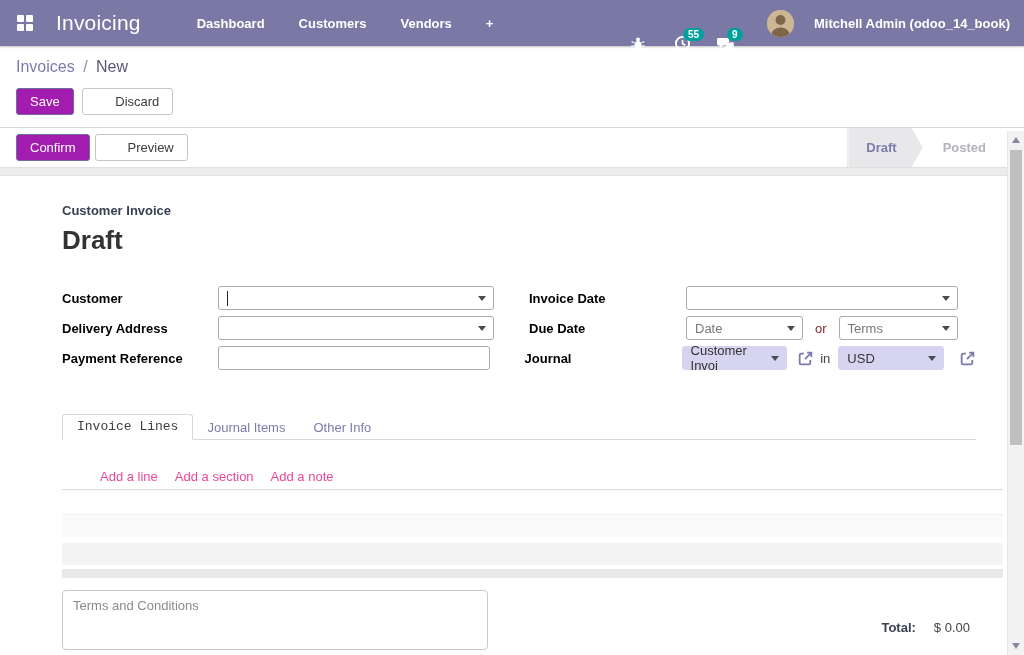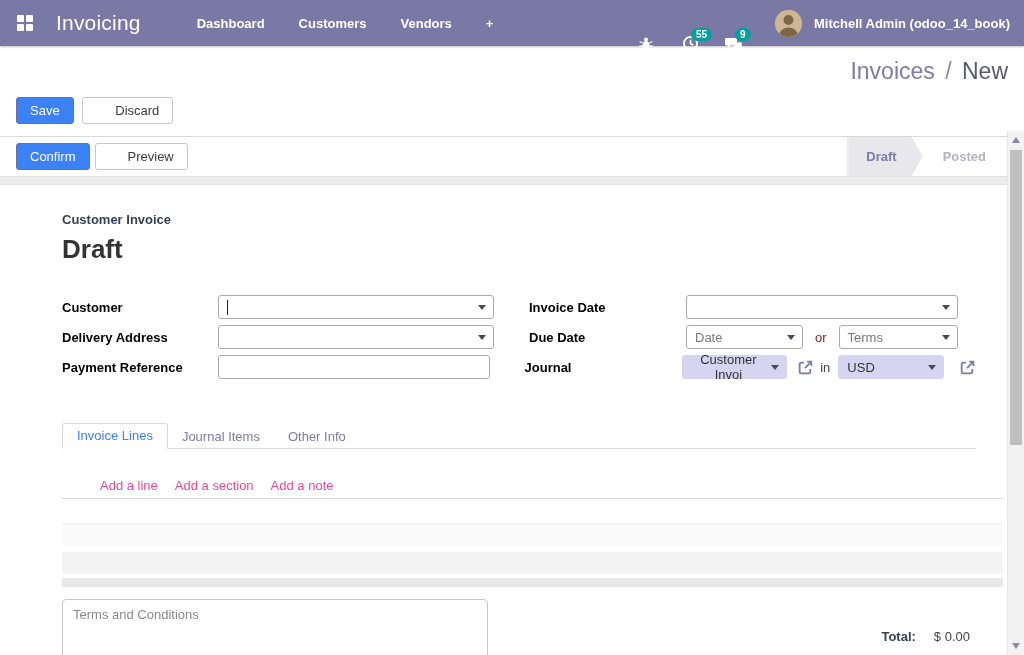--- a/index.html
+++ b/index.html
@@ -15,73 +15,73 @@
   .grid-icon span { background:#fff; border-radius:1px; }
   .brand { font-size:21px; font-weight:400; margin-left:20px; letter-spacing:.2px; }
   .menus { display:flex; align-items:center; margin-left:56px; gap:34px; font-weight:700; font-size:13px; }
   .menus .menu-item { cursor:pointer; }
   .systray { margin-left:auto; display:flex; align-items:center; gap:26px; }
   .tray-icon { position:relative; width:18px; height:18px; display:flex; align-items:center; justify-content:center; cursor:pointer;margin-top:41px; }
   .tray-icon svg { display:block; }
   .badge { position:absolute; top:-7px; left:10px; background:#00a09d; color:#fff; font-size:10px; font-weight:700;
            border-radius:8px; padding:1px 5px; line-height:11px; }
   .company { font-weight:700; margin-left:4px; cursor:pointer; }
-  .userblock { display:flex; align-items:center; gap:12px; margin-left:6px; cursor:pointer; }
+  .userblock { display:flex; align-items:center; gap:20px; margin-left:6px; cursor:pointer; }
   .avatar { width:27px; height:27px; border-radius:50%; background:#cdb693; overflow:hidden; position:relative; }
   .avatar svg { display:block; }
   .username { font-weight:700; }
 
   
   .control-panel { background:#fff; border-bottom:1px solid #d9d9d9; padding:12px 16px 12px 16px; }
-  .breadcrumb { font-size:23px; color:#7c7bad; margin-bottom:12px;text-align:right; }
+  .breadcrumb { font-size:16px; color:#7c7bad; margin-bottom:12px; }
   .breadcrumb .bc-link { color:#7c7bad; cursor:pointer; }
   .breadcrumb .bc-sep { color:#8c8ba8; padding:0 4px; }
   .breadcrumb .bc-current { color:#595973; }
   .btn { display:inline-block; font-size:13px; padding:4px 13px; border-radius:3px; border:1px solid #c6c6c6;
          background:#fff; color:#3c3c3c; cursor:pointer; line-height:17px; }
-  .btn.primary { background:#3b82f6; border-color:#6e6d9b; color:#fff; }
+  .btn.primary { background:#a21caf; border-color:#6e6d9b; color:#fff; }
   .btn + .btn { margin-left:5px;padding-left:32px; }
 
   
   .statusbar-row { position:relative; height:39px; background:#fff; display:flex; align-items:center; padding-left:16px; }
   .statusbar { position:absolute; right:18px; top:0; bottom:0; display:flex; align-items:stretch; border-left:1px solid #ececec; }
   .status-step { display:flex; align-items:center; font-weight:700; padding:0 20px; color:#b3b3bc; }
   .status-step.active { background:#e8e8ea; color:#7c7bad; padding:0 26px 0 18px;
         clip-path:polygon(0 0, calc(100% - 11px) 0, 100% 50%, calc(100% - 11px) 100%, 0 100%); }
   .gray-band { height:9px; background:#ececec; border-top:1px solid #e0e0e0; border-bottom:1px solid #e4e4e4; }
 
   
   .sheet { background:#fff; height:460px; padding:27px 48px 0 36px; position:relative;margin-left:26px; }
   .doc-type { font-weight:700; color:#374151; font-size:13px; }
   .state-heading { font-size:26px; font-weight:700; color:#333; margin-top:7px; }
 
   .field-grid { margin-top:27px; }
   .field-row { display:flex; align-items:center; height:30px; }
   .flabel { width:156px; font-weight:700; color:#000000; flex:none; }
   .flabel.right { width:157px; margin-left:35px; }
   .combo { position:relative; height:24px; border:1px solid #ababab; border-radius:3px; background:#fff;
-           display:flex; align-items:center; padding:0 20px 0 8px; color:#777;text-align:center; }
+           display:flex; align-items:center; padding:0 20px 0 8px; color:#777; }
   .combo .caret { position:absolute; right:7px; top:9px; width:0; height:0;
            border-left:4px solid transparent; border-right:4px solid transparent; border-top:5px solid #4a4a55; }
   .combo.w-main { width:276px; }
   .combo.w-main2 { width:272px; }
   .combo.w-date { width:117px; }
   .combo.w-terms { width:119px; }
   .combo.lav { background:#d7d4f2; border-color:#d7d4f2; color:#333; width:107px; }
   .text-input { width:276px; height:24px; border:1px solid #ababab; border-radius:3px; padding:0 8px; font:inherit; color:#333; }
   .cursor-bar { width:1px; height:15px; background:#222; }
   .or-label { color:#7f1d1d; margin:0 12px 0 12px; }
   .in-label { color:#444; margin:0 8px 0 6px; }
   .extlink { width:17px; height:17px; margin-left:10px; cursor:pointer; flex:none; }
   .extlink.far { margin-left:15px; }
 
   
   .tabs { margin-top:41px; display:flex; align-items:flex-end; border-bottom:1px solid #d8d8d8; height:26px; }
   .tab { padding:4px 14px 5px; cursor:pointer; color:#7c7bad; position:relative; top:1px; }
-  .tab.active { background:#fff; color:#3b82f6; border:1px solid #d8d8d8; border-bottom:1px solid #fff; border-radius:3px 3px 0 0; }
+  .tab.active { background:#fff; color:#404040; border:1px solid #d8d8d8; border-bottom:1px solid #fff; border-radius:3px 3px 0 0;font-family:Liberation Mono, monospace; }
 
   
   .list { margin-top:23px; width:941px; }
   .lhead { display:flex; background:#ececec; border-top:1px solid #d3d3d3; border-bottom:1px solid #cccccc; height:26px; }
   .hcell { border-right:1px solid #d9d9d9; padding:0 8px; display:flex; align-items:center; font-weight:700; color:#4c4c4c;
            overflow:hidden; white-space:nowrap; flex:none; }
   .hcell.num { justify-content:flex-end; }
   .hcell:last-child { border-right:none; }
   .c-handle{width:30px;} .c-product{width:90px;} .c-label{width:84px;} .c-account{width:86px;}
   .c-an1{width:84px;} .c-an2{width:98px;} .c-qty{width:76px;} .c-uom{width:86px;}

